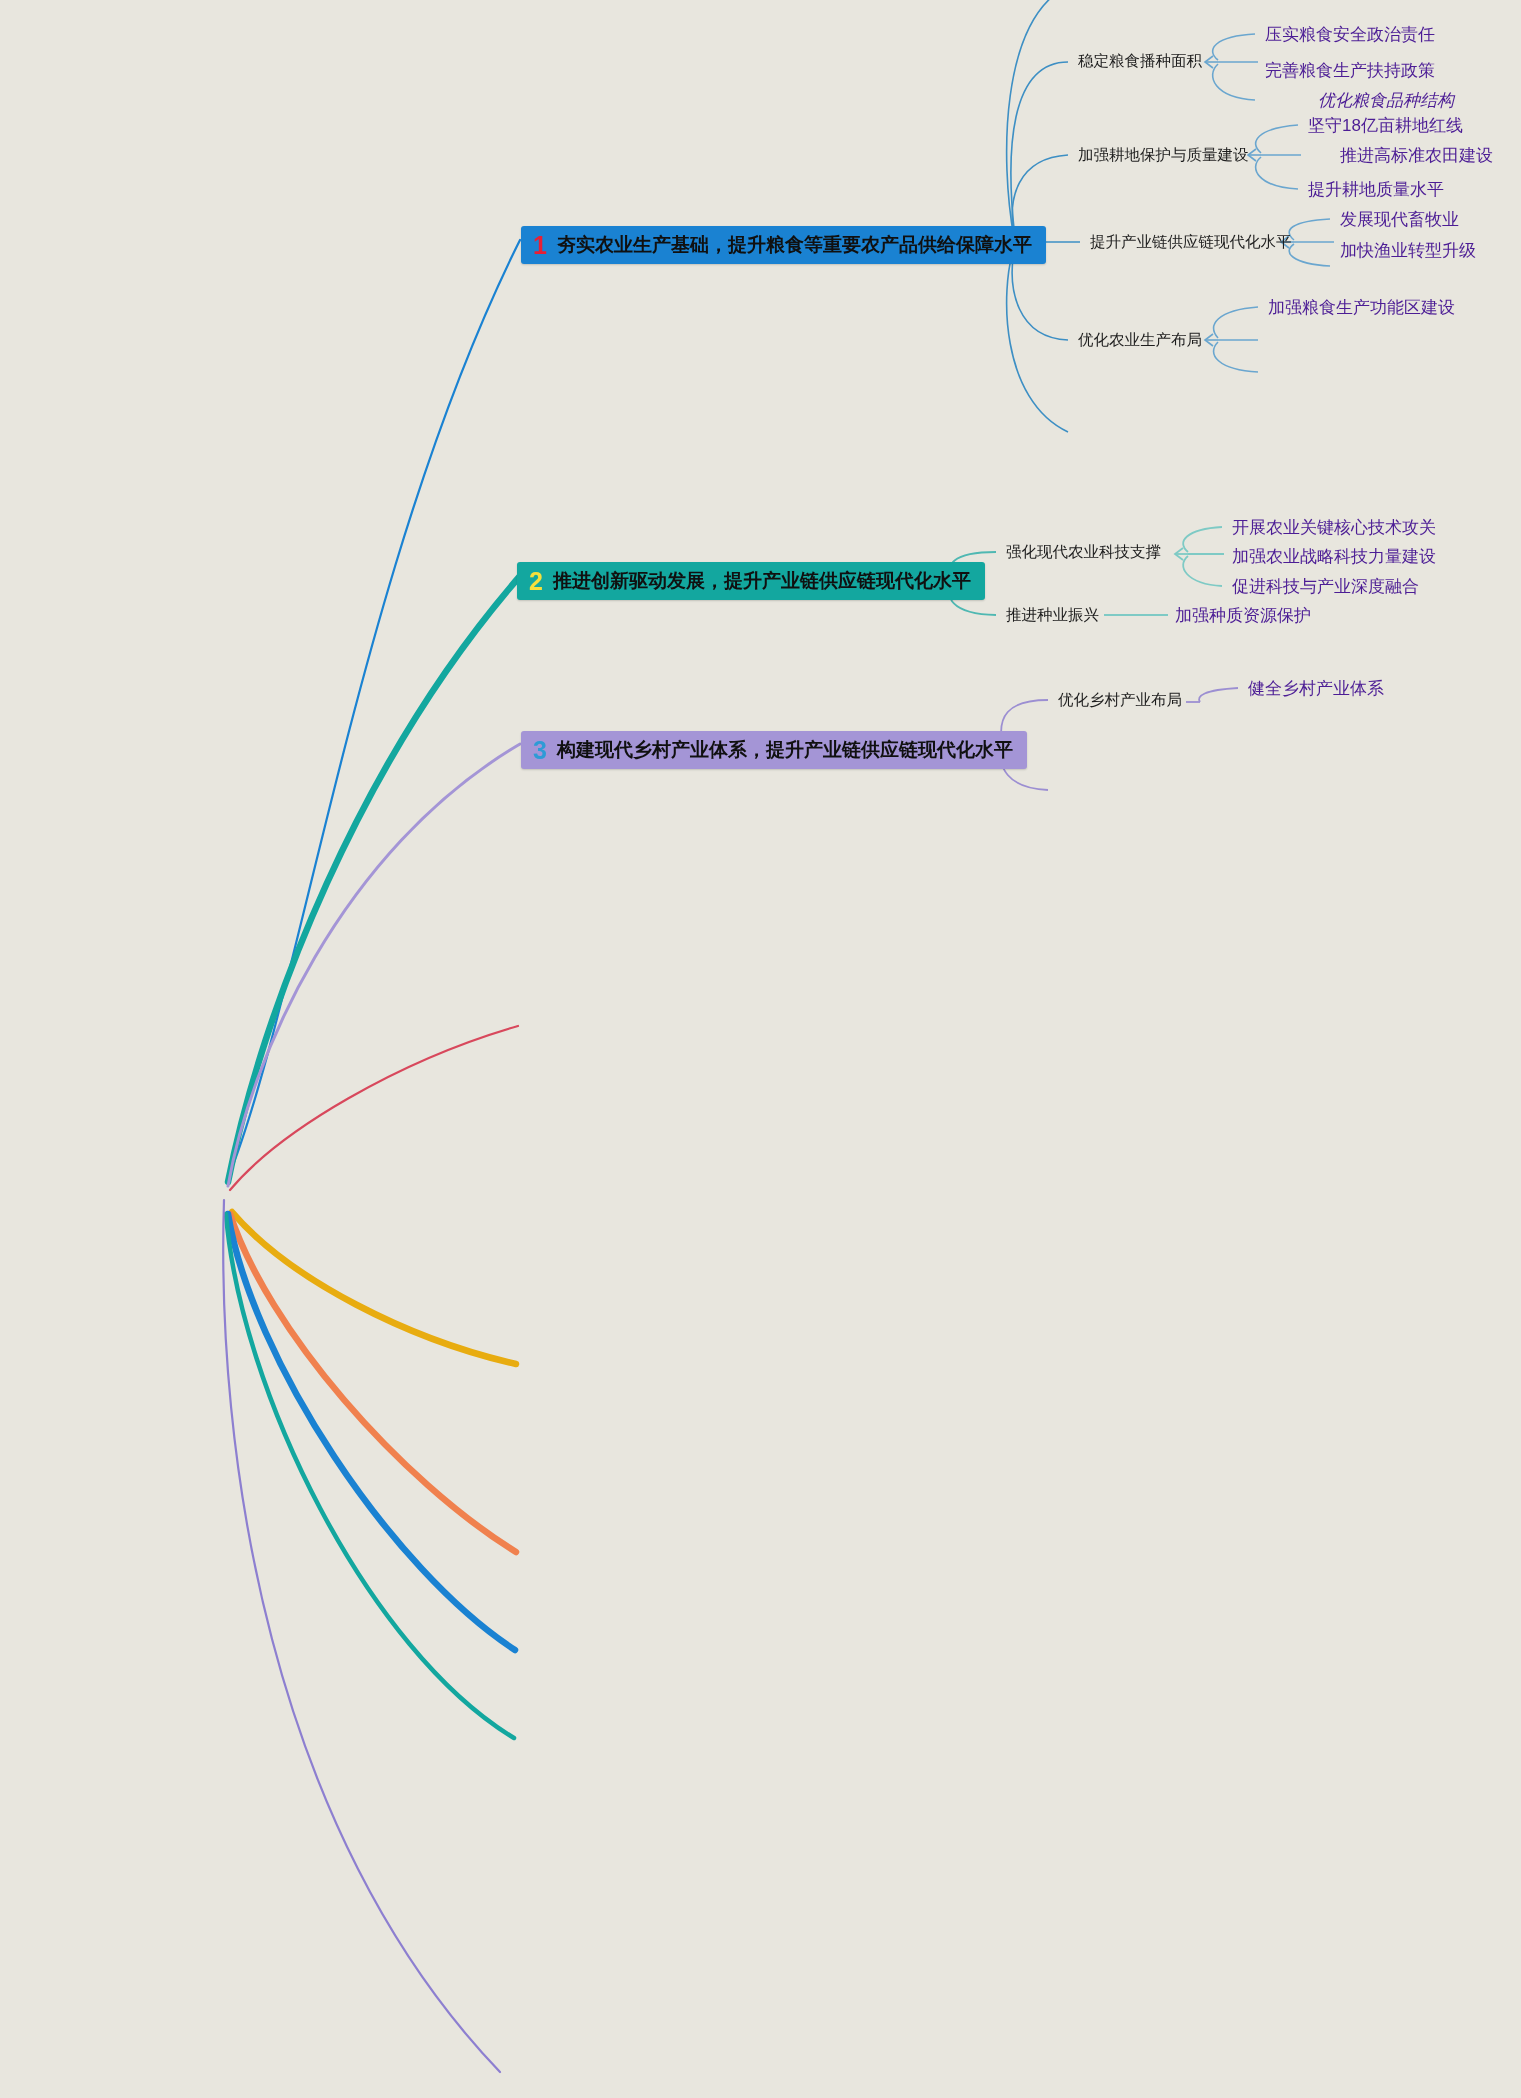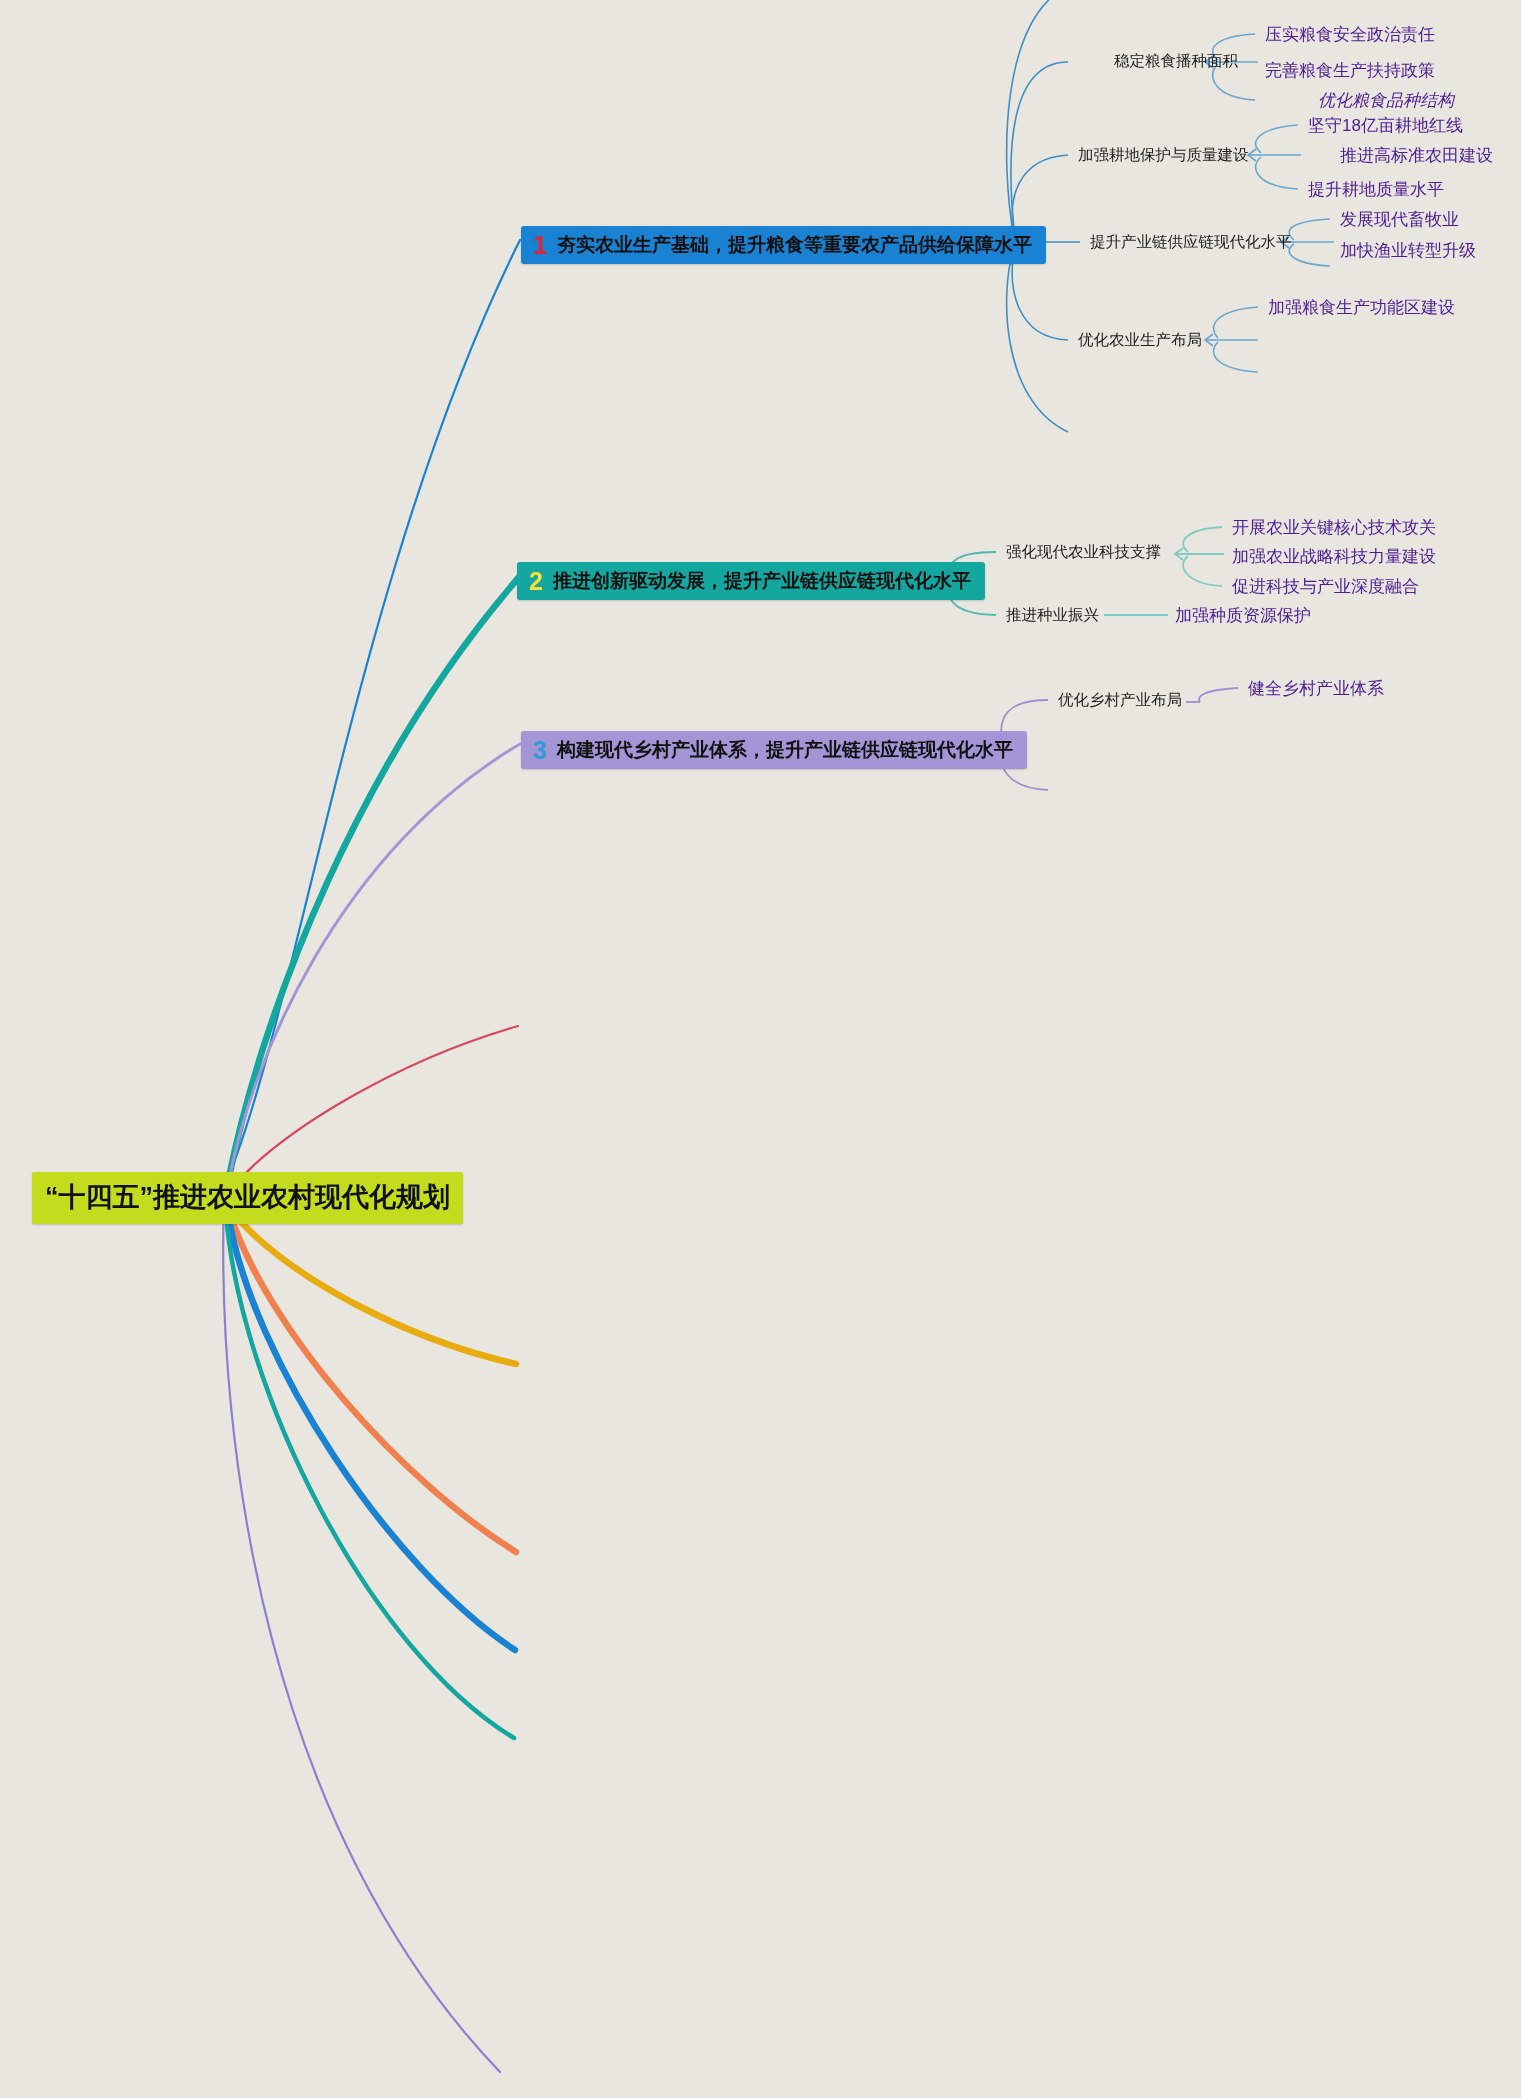--- a/index.html
+++ b/index.html
@@ -157,30 +157,27 @@
       <path d="M 1002 744 L 768 744"></path>
       <path d="M 1048 790 C 1006 788 998 766 1002 748"></path>
     </g>
     <g stroke="#9c8fd2" fill="none" stroke-width="1.8">
       <path d="M 1238 688 C 1204 690 1196 696 1200 702"></path>
       <path d="M 1200 702 L 1186 702"></path>
     </g>
 
   </svg>
 
-  <div class="root-node" style="left:32px;top:1172px;background:#c4dc1e;">
-    <span>“十四五”推进农业农村现代化规划</span>
-  </div>
 
   <div class="branch-node" style="left:521px;top:226px;background:#1a82d2;">
     <span class="branch-num" style="color:#e81f35;">1</span>
     <span class="branch-label">夯实农业生产基础，提升粮食等重要农产品供给保障水平</span>
   </div>
 
-  <div class="sub-node" style="left:1078px;top:53px;margin-left:36px;">
+  <div class="sub-node" style="left:1078px;top:53px;">
     <span>稳定粮食播种面积</span>
   </div>
   <div class="leaf-node" style="left:1265px;top:26px;">
     <span>压实粮食安全政治责任</span>
   </div>
   <div class="leaf-node" style="left:1265px;top:62px;">
     <span>完善粮食生产扶持政策</span>
   </div>
   <div class="leaf-node" style="left:1318px;top:92px;font-style:italic;">
     <span>优化粮食品种结构</span>

